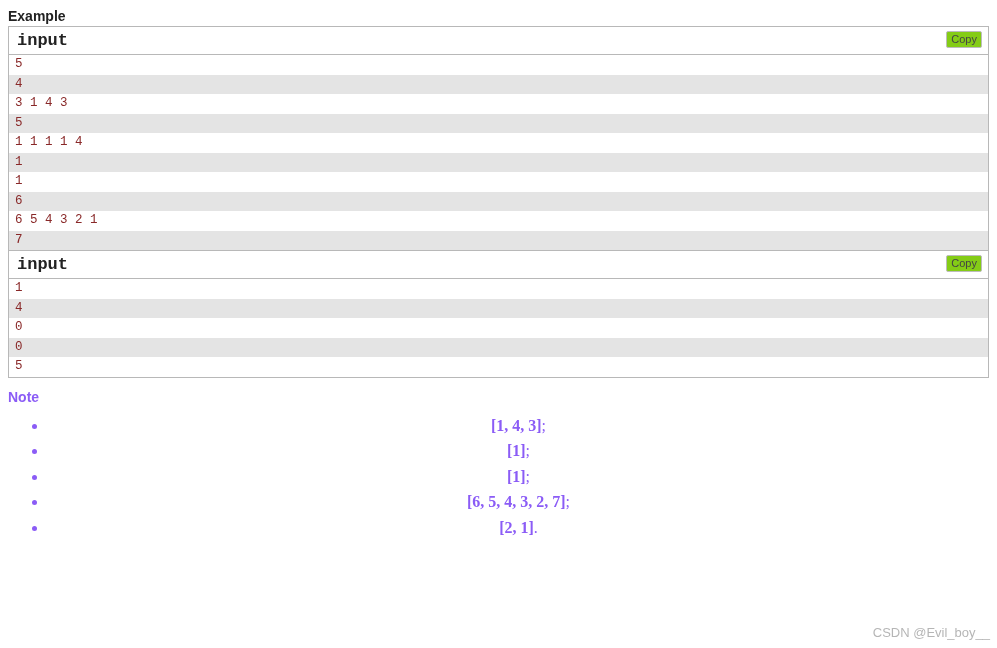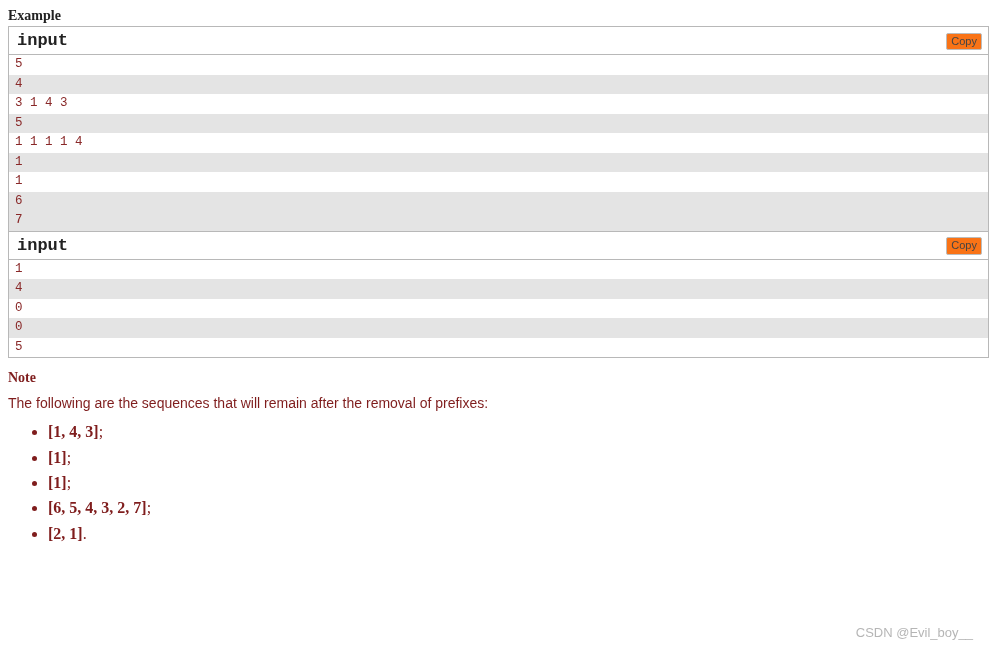--- a/index.html
+++ b/index.html
@@ -9,45 +9,44 @@
     font-family: Arial, Helvetica, sans-serif;
     font-size: 14px;
     color: #222;
     background: #fff;
     width: 997px;
   }
   .section-title {
     font-weight: bold;
     font-size: 14px;
     margin: 2px 0 2px 0;
-    font-family: Liberation Serif, serif;
   }
   .io-box {
     border: 1px solid #b8b8b8;
     margin-bottom: 0;
   }
   .io-header {
     display: flex;
     justify-content: space-between;
-    align-items: flex-end;
+    align-items: flex-start;
     padding: 4px 6px 4px 8px;
     border-bottom: 1px solid #b8b8b8;
     background: #fff;
   }
   .io-label {
     font-family: Consolas, "Courier New", monospace;
     font-weight: bold;
     font-size: 17px;
   }
   .copy-btn {
     font-size: 11px;
     font-family: Arial, sans-serif;
     color: #444;
     border: 1px solid #bcbcbc;
-    background: #f97316;
+    background: #84cc16;
     padding: 1px 4px;
     border-radius: 2px;
     cursor: pointer;
     line-height: 1.2;
   }
   .code-body {
     font-family: Consolas, "Courier New", monospace;
     font-size: 12.5px;
     color: #892828;
     background: #efefef;
@@ -55,38 +54,39 @@
   .code-line {
     padding: 1px 6px;
     white-space: pre;
     line-height: 1.4;
   }
   .code-line.odd { background: #fff; }
   .code-line.even { background: #e4e4e4; }
   .note-body {
     margin-top: 10px;
     font-size: 14px;
-    color: #7f1d1d;
+    color: #8b5cf6;
     line-height: 1.4;
   }
   .note-body p { margin: 6px 0; }
   ul.seq-list {
     margin: 8px 0 8px 0;
     padding-left: 40px;
+    text-align: center;
   }
   ul.seq-list li {
     font-family: "Times New Roman", Times, serif;
     font-size: 16px;
     margin: 3px 0;
     list-style-type: disc;
   }
   .seq-bold { font-weight: bold; }
   .watermark {
     position: fixed;
-    right: 24px;
+    right: 7px;
     bottom: 8px;
     font-size: 13px;
     color: rgba(120,120,120,0.55);
     font-family: Arial, sans-serif;
     pointer-events: none;
   }
 </style>
 </head>
 <body>
 
@@ -99,41 +99,41 @@
   </div>
   <div class="code-body" id="input-code">
       <div class="code-line odd">5</div>
       <div class="code-line even">4</div>
       <div class="code-line odd">3 1 4 3</div>
       <div class="code-line even">5</div>
       <div class="code-line odd">1 1 1 1 4</div>
       <div class="code-line even">1</div>
       <div class="code-line odd">1</div>
       <div class="code-line even">6</div>
+      <div class="code-line odd">6 5 4 3 2 1</div>
       <div class="code-line even">7</div>
     </div>
 </div>
 
 <div class="io-box" style="border-top:none">
   <div class="io-header">
     <span class="io-label">input</span>
     <span class="copy-btn">Copy</span>
   </div>
   <div class="code-body" id="output-code">
       <div class="code-line odd">1</div>
       <div class="code-line even">4</div>
       <div class="code-line odd">0</div>
       <div class="code-line even">0</div>
       <div class="code-line odd">5</div>
     </div>
 </div>
 
 <div class="note-body">
   <div class="section-title">Note</div>
-  <p>The following are the sequences that will remain after the removal of prefixes:</p>
   <ul class="seq-list" id="seq-list">
       <li><span class="seq-bold">[1, 4, 3]</span><span>;</span></li>
       <li><span class="seq-bold">[1]</span><span>;</span></li>
       <li><span class="seq-bold">[1]</span><span>;</span></li>
       <li><span class="seq-bold">[6, 5, 4, 3, 2, 7]</span><span>;</span></li>
       <li><span class="seq-bold">[2, 1]</span><span>.</span></li>
     </ul>
 </div>
 
 <div class="watermark">CSDN @Evil_boy__</div>

